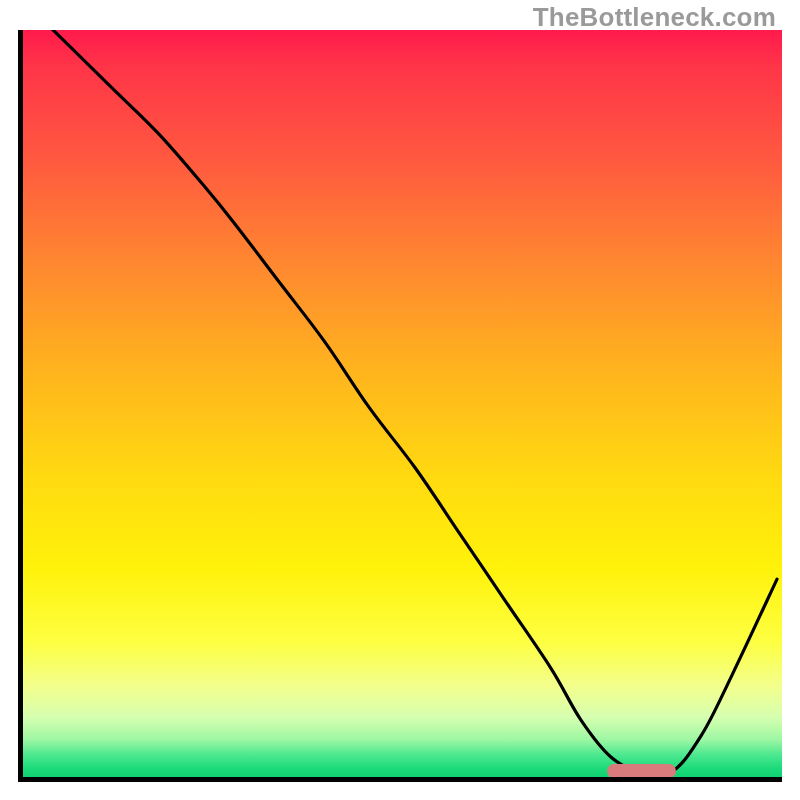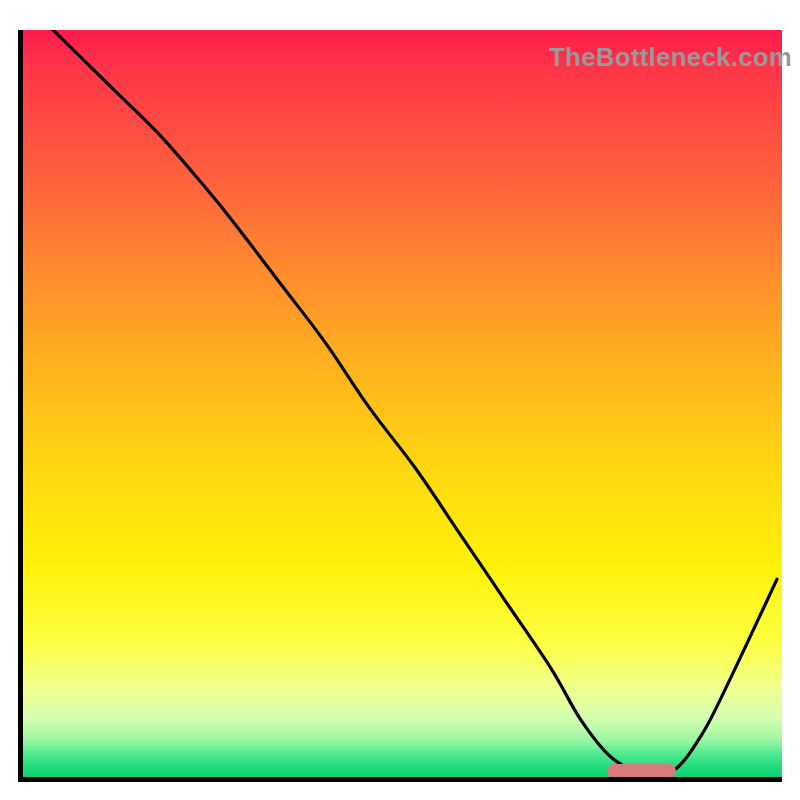--- a/index.html
+++ b/index.html
@@ -11,28 +11,27 @@
     overflow: hidden;
   }
   .chart-container {
     position: relative;
     width: 800px;
     height: 800px;
   }
   .watermark {
     position: absolute;
     top: 2px;
-    right: 8px;
+    right: 24px;
     font-family: Arial, Helvetica, sans-serif;
     font-size: 26px;
     font-weight: 600;
     color: #9a9a9a;
     letter-spacing: 0.2px;
     z-index: 5;
-    margin-top: 40px;
   }
   .plot-area {
     position: absolute;
     left: 18px;
     top: 30px;
     width: 764px;
     height: 752px;
     border-left: 5px solid #000;
     border-bottom: 5px solid #000;
     box-sizing: border-box;

